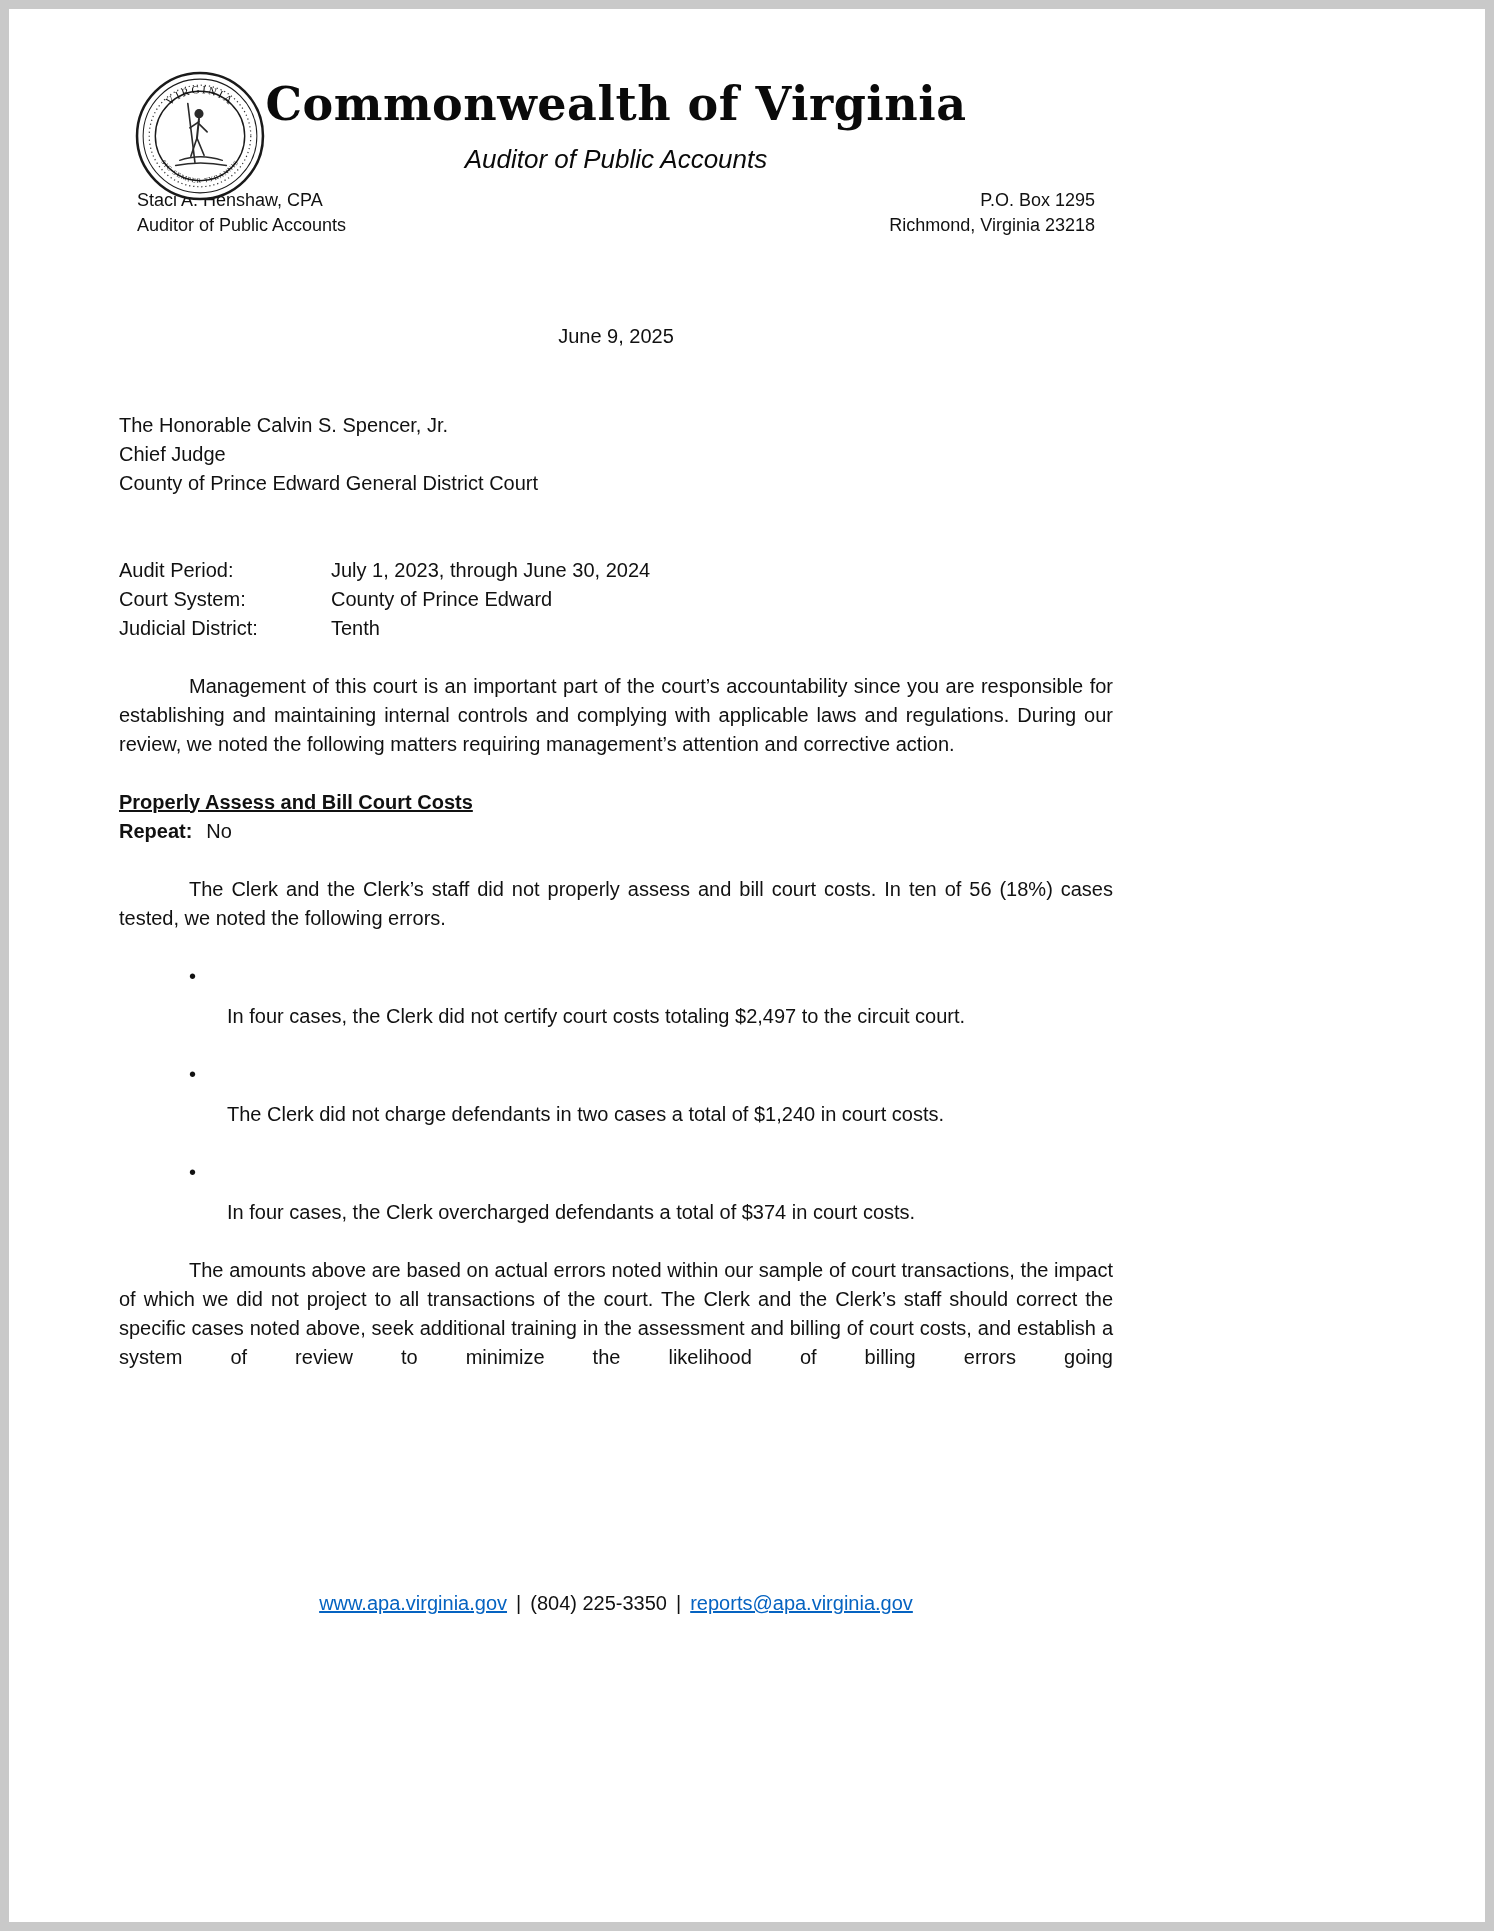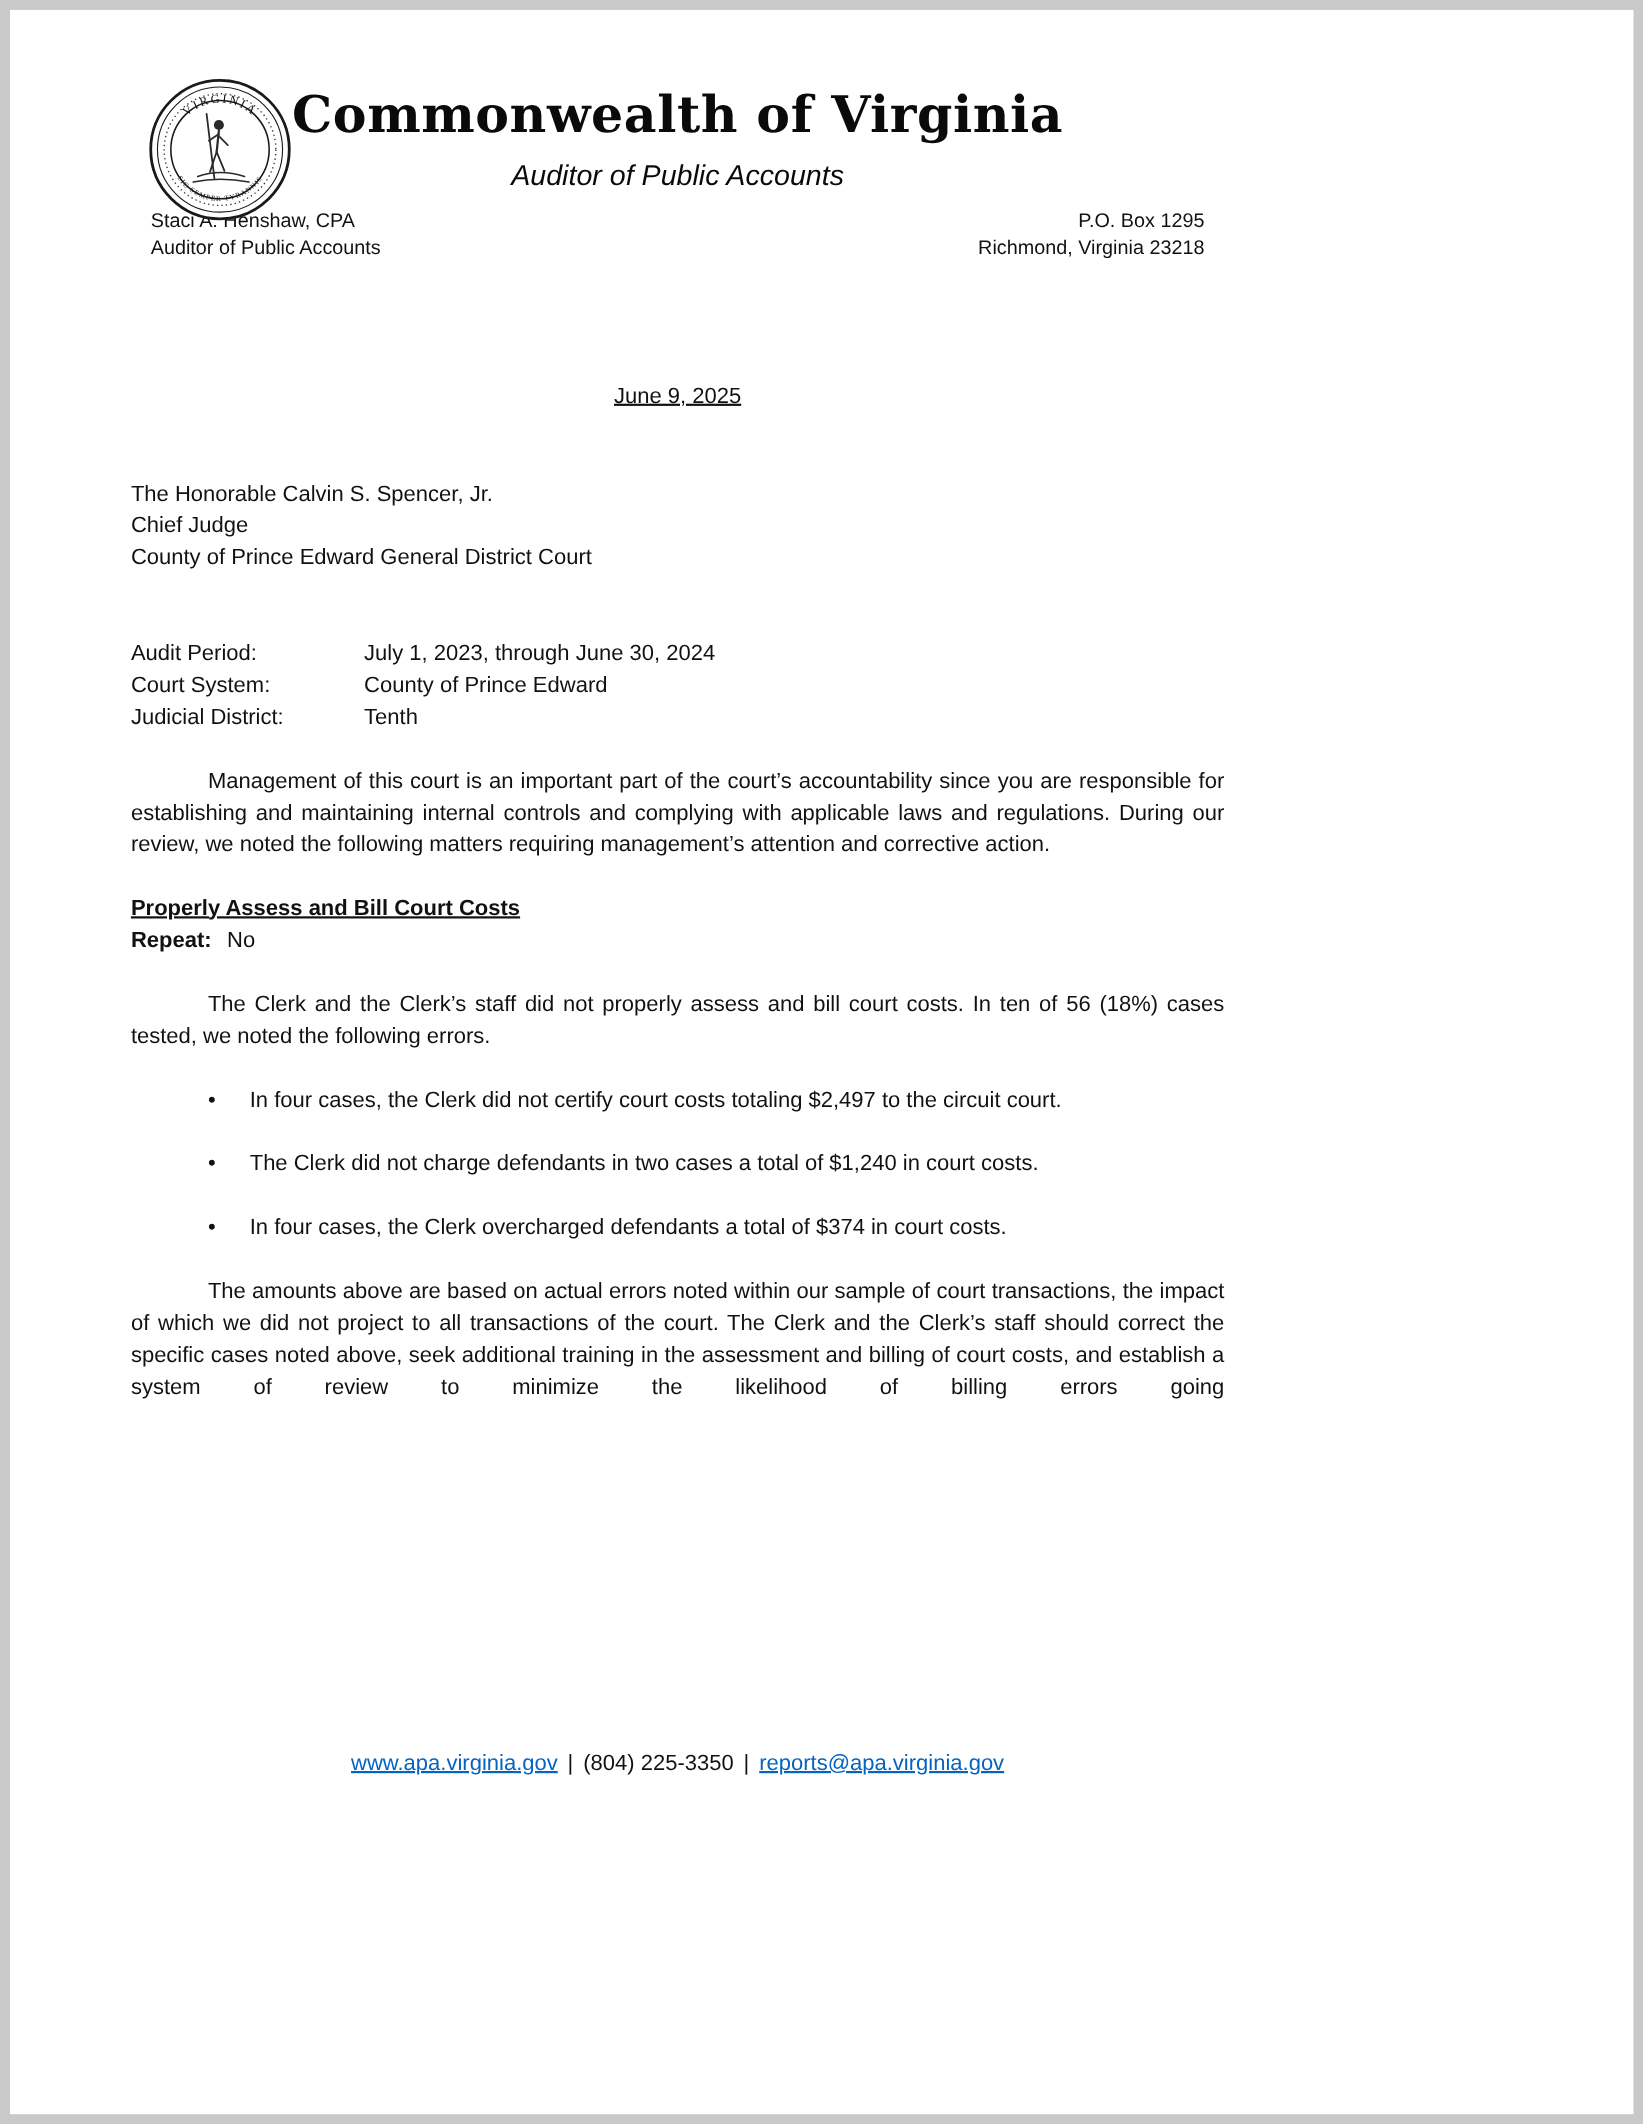--- a/index.html
+++ b/index.html
@@ -60,41 +60,41 @@
   }
   .contact-right { text-align: right; }
 
   
   .content {
     margin-left: 110px;
     width: 994px;
     font-size: 20px;
     line-height: 29px;
   }
-  .date { margin-top: 108px; text-align: center; text-decoration: underline; }
+  .date { margin-top: 84px; text-align: center; }
   .recipient { margin-top: 60px; }
   .info-block { margin-top: 58px; }
   .info-row { display: flex; }
   .info-label { width: 212px; flex: none; }
 
   .para { margin-top: 29px; text-align: justify; text-indent: 70px; }
   .p-first { margin-top: 56px; }
   .justify-last { text-align-last: justify; }
 
   .finding-heading {
     margin-top: 29px;
     font-weight: bold;
     text-decoration: underline;
   }
   .repeat-label { font-weight: bold; }
   .repeat-value { margin-left: 14px; }
 
   .bullet { display: flex; margin-top: 29px; padding-left: 70px; text-align: justify; }
   .bullet-marker { flex: none; width: 38px; }
-  .bullet-text { flex: 1; }
+  .bullet-text { flex: 1; margin-top: 40px; }
 
   
   .footer {
     position: absolute;
     top: 1580px;
     left: 110px;
     width: 994px;
     text-align: center;
     font-size: 20px;
     line-height: 29px;

